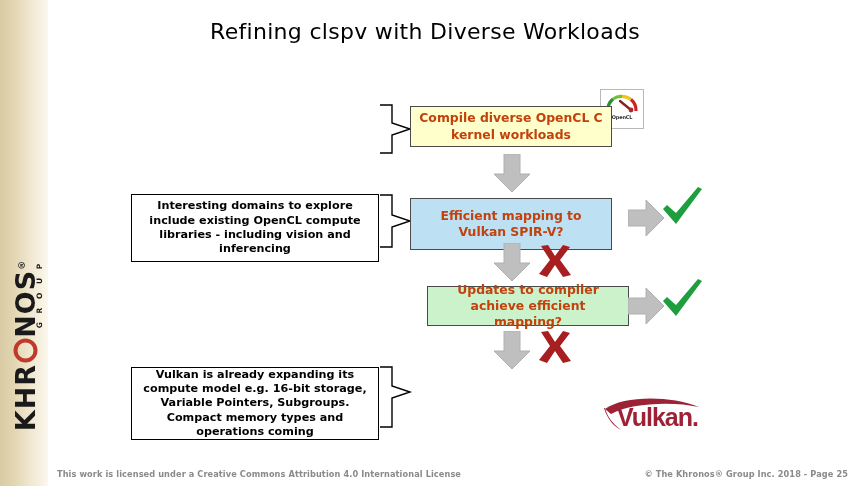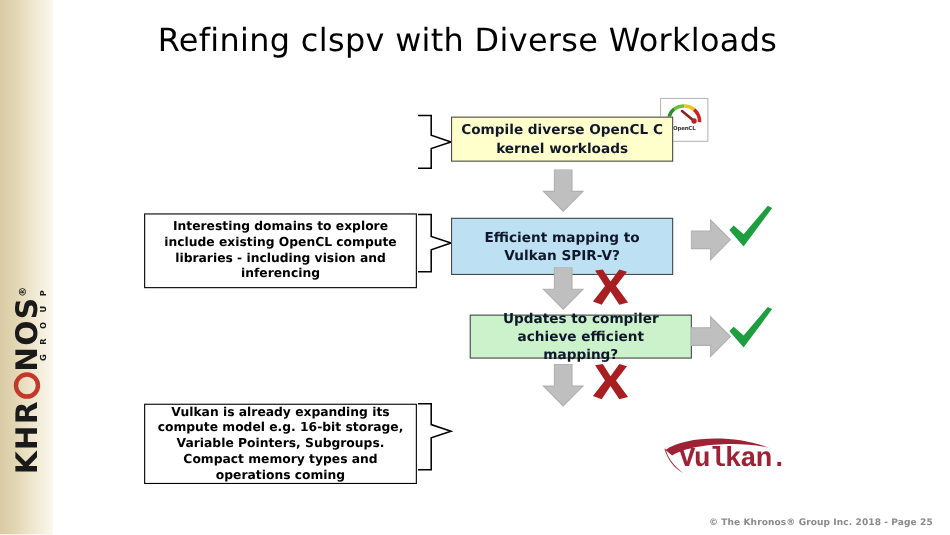--- a/index.html
+++ b/index.html
@@ -66,21 +66,21 @@
     vertical-align: -3px;
     margin: 0 1px;
   }
 
   
   .slide-title {
     position: absolute;
     left: 70px; top: 19px;
     width: 780px;
     font-family: "DejaVu Sans", sans-serif;
-    font-size: 29px;
+    font-size: 22px;
     font-weight: 400;
     color: #000000;
     letter-spacing: 0.3px;
     text-align: center;
     padding-right: 70px;
   }
 
   
   .callout {
     position: absolute;
@@ -111,21 +111,21 @@
   
   .tail-svg { position: absolute; pointer-events: none; }
 
   
   .pbox {
     position: absolute;
     border: 1.2px solid #4a4a4a;
     font-family: "DejaVu Sans", sans-serif;
     font-size: 12.4px;
     font-weight: 700;
-    color: #0f172a;
+    color: #c2410c;
     text-align: center;
     display: flex;
     align-items: center;
     justify-content: center;
     line-height: 1.3;
     padding: 2px 8px;
   }
   .arrow-shape { position: absolute; }
 
   
@@ -156,21 +156,21 @@
     letter-spacing: -0.2px;
   }
   .vulkan-logo {
     position: absolute;
     left: 603px; top: 398px;
     width: 104px; height: 36px;
   }
   .vulkan-word {
     position: absolute;
     left: 14px; top: 5px;
-    font-family: Liberation Mono, monospace;
+    font-family: Liberation Sans, sans-serif;
     font-size: 25px;
     font-weight: 700;
     color: #9d2235;
     letter-spacing: -1px;
   }
 
   
   .footer-left {
     position: absolute;
     left: 57px; top: 469px;
@@ -289,15 +289,16 @@
 
 
   <div class="vulkan-logo">
     <svg width="104" height="36" viewBox="0 0 104 36">
       <path d="M2 11 C20 -2 66 -3 96 9 C70 3 26 5 8 16 Z" fill="#9d2235"></path>
       <path d="M1 10 C4 20 10 28 18 32 C9 25 4 18 2 10 Z" fill="#9d2235"></path>
     </svg>
     <div class="vulkan-word">Vulkan.</div>
   </div>
 
+  <div class="footer-left">This work is licensed under a Creative Commons Attribution 4.0 International License</div>
   <div class="footer-right">© The Khronos® Group Inc. 2018 - Page 25</div>
 
 </div>
 
 </body></html>

